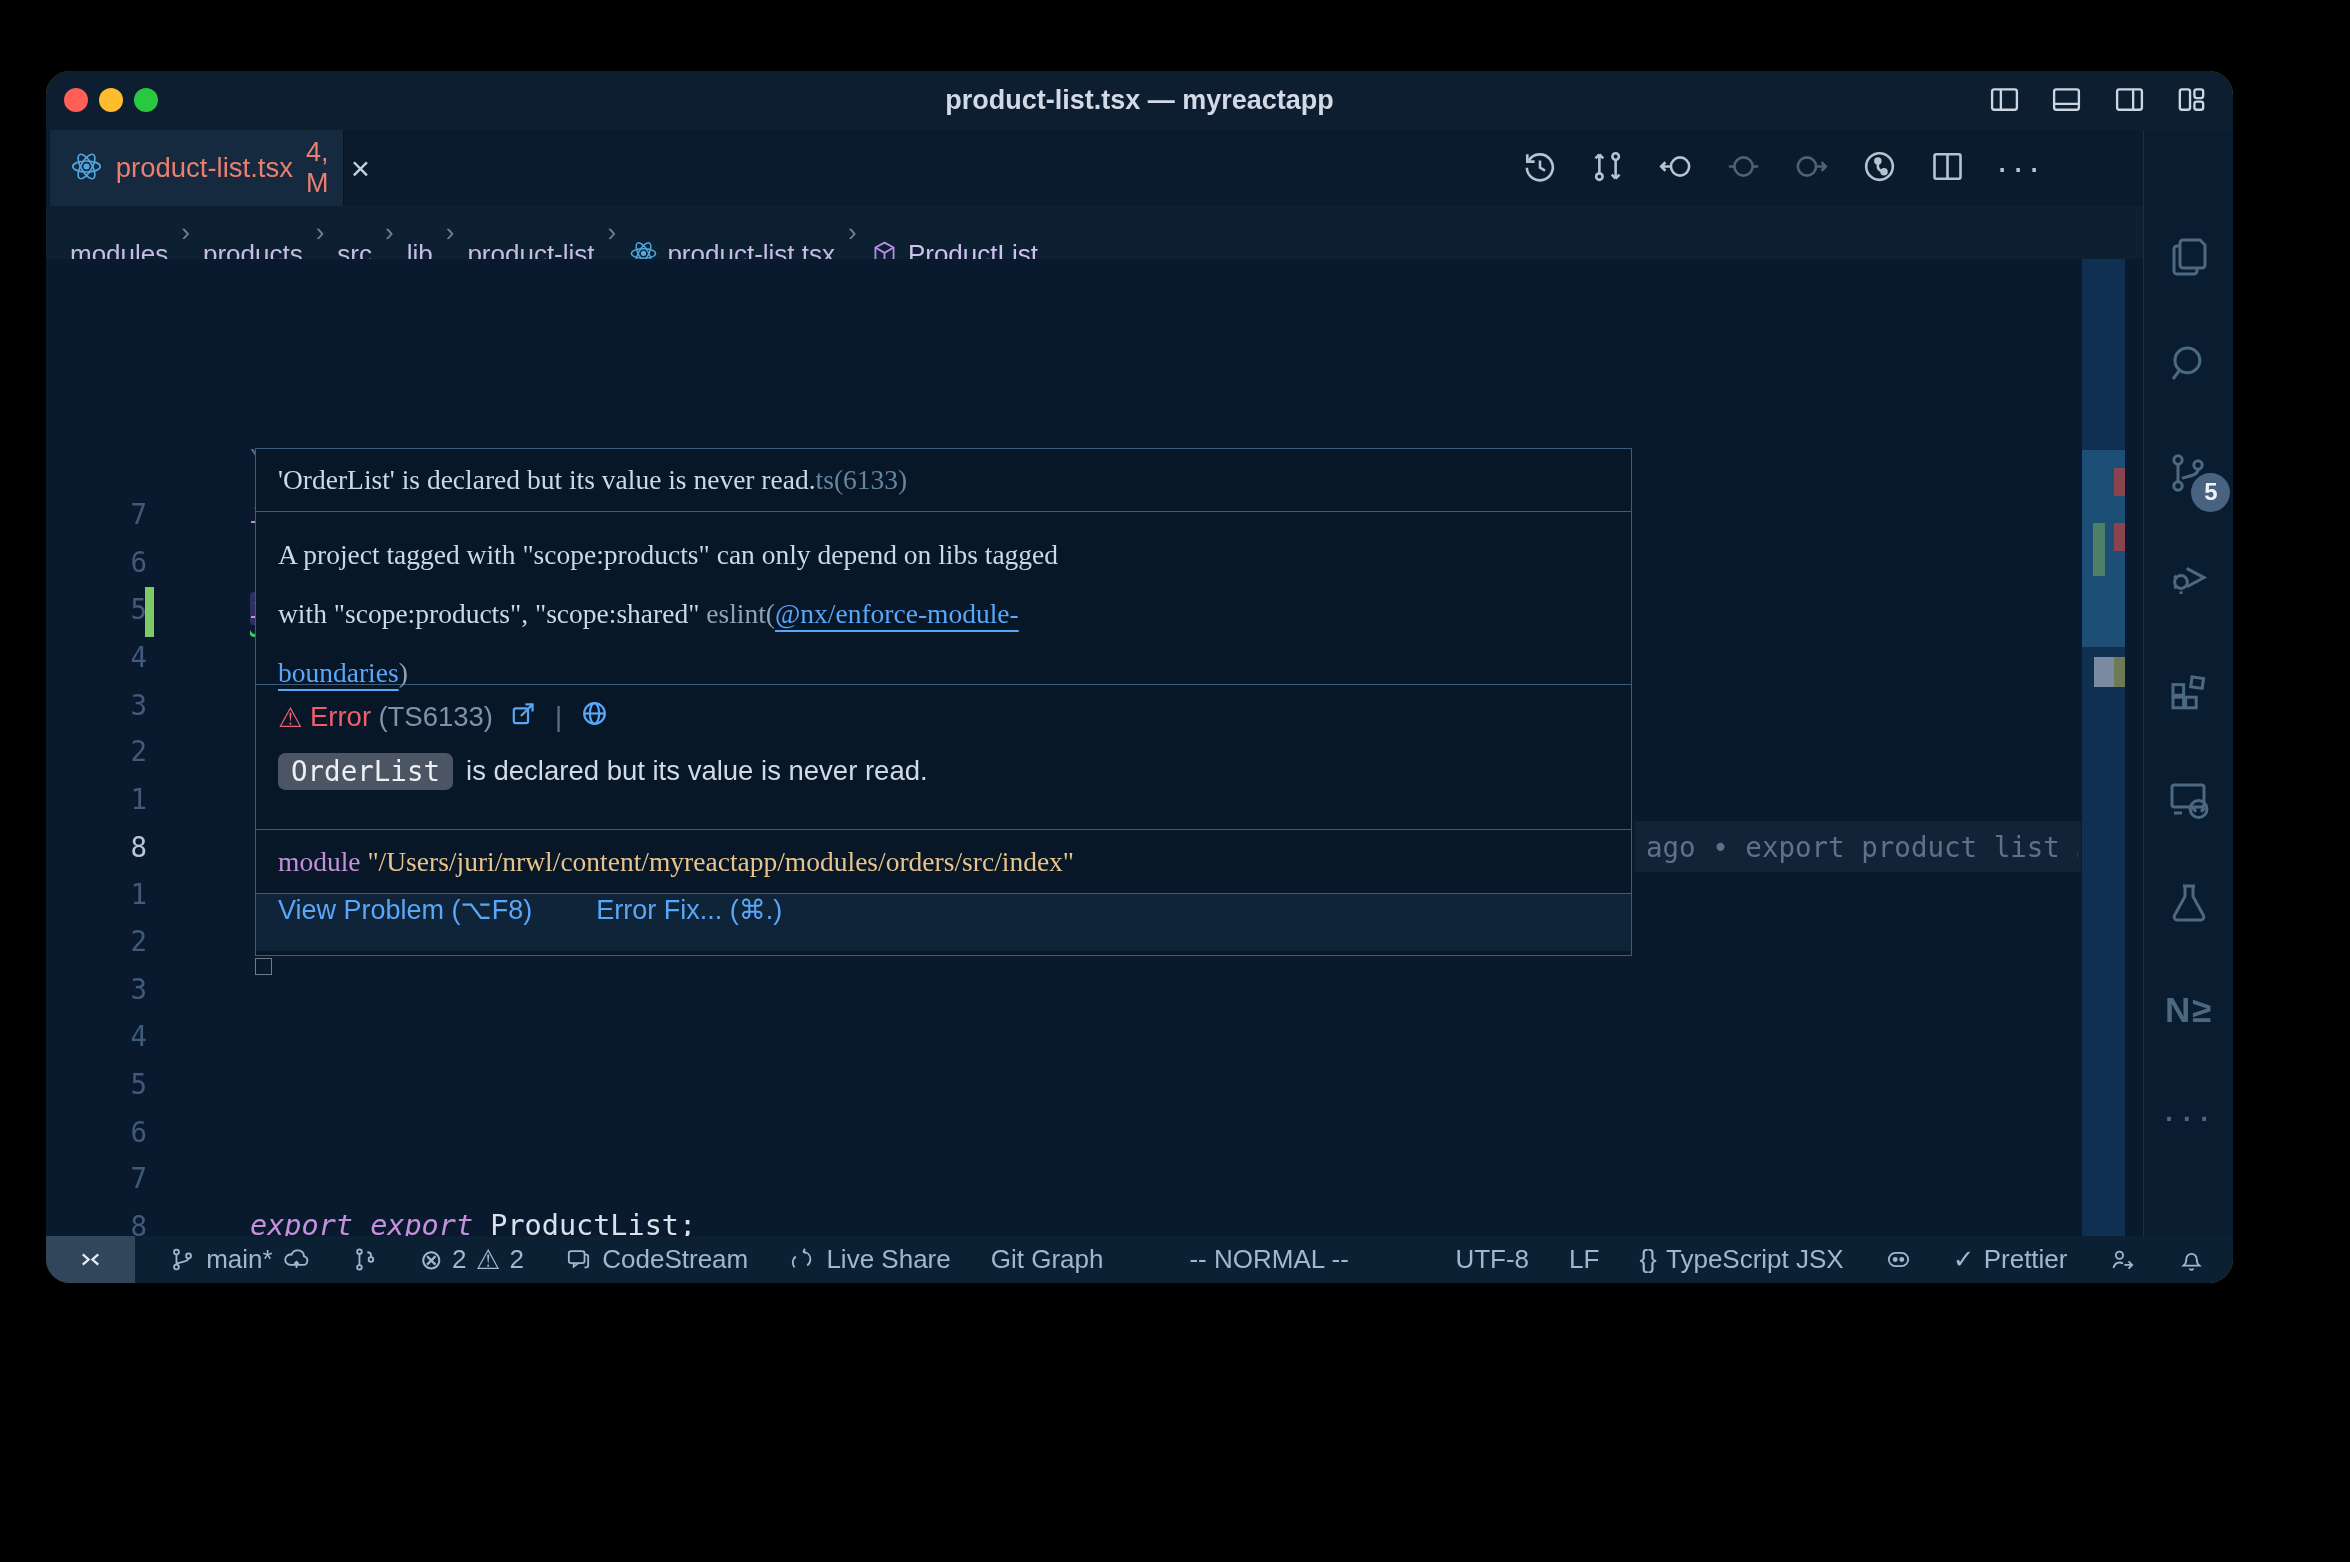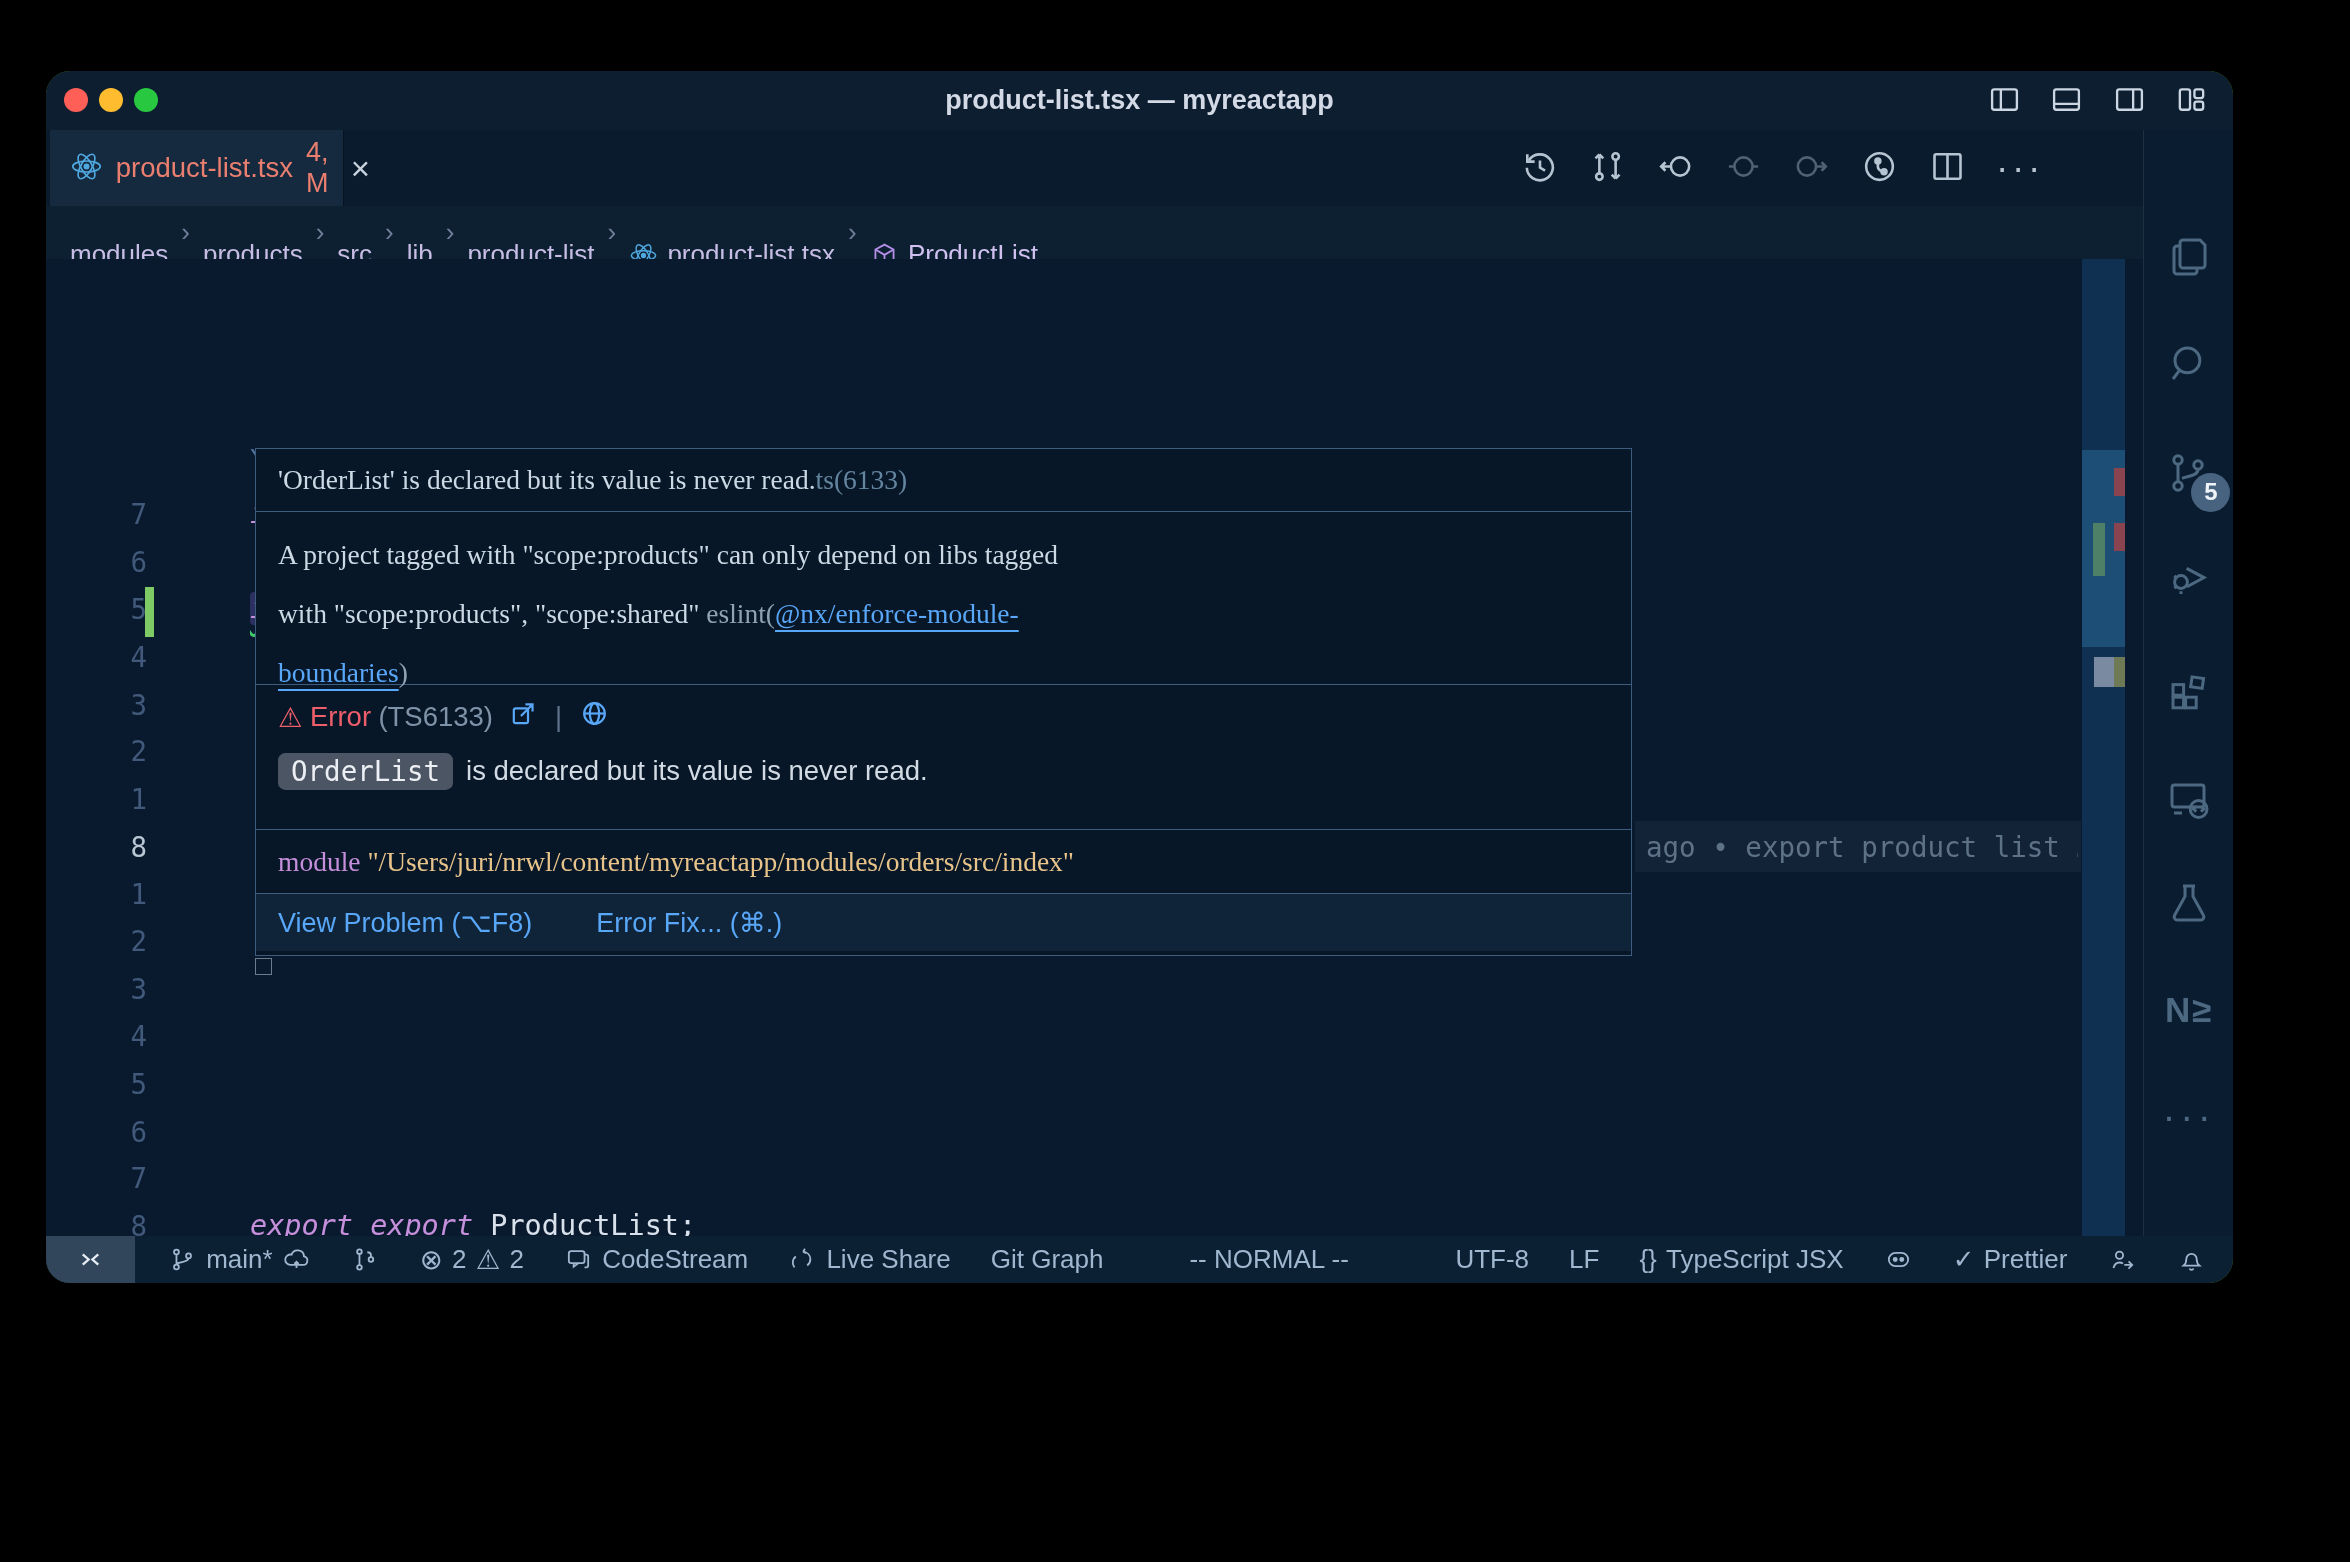--- a/index.html
+++ b/index.html
@@ -28,21 +28,21 @@
   .tab-badge { color:#ea7f70; font-size:27px; }
   .tab-close { color:#c8d2dc; font-size:33px; margin-left:9.2px; line-height:1; }
   .ed-actions { position:absolute; right:189px; top:0; height:76px; display:flex; align-items:center; gap:29px; }
   .ed-actions svg { width:39px; height:39px; }
   .ico-on { color:#b6c3d1; } .ico-dim { color:#4e6175; }
   .ellipsis-glyph { color:#b6c3d1; font-size:37px; letter-spacing:3.7px; line-height:76px; }
 
   
   .breadcrumbs { position:absolute; left:0; top:135px; width:100%; height:53px; background:#0d2032;
                  display:flex; align-items:center; padding-left:24px; font-size:26px; color:#c6bce4; }
-  .crumb { display:flex; align-items:flex-end; gap:9.2px; white-space:nowrap;margin-top:43px; }
+  .crumb { display:flex; align-items:flex-start; gap:9.2px; white-space:nowrap;margin-top:43px; }
   .crumb-sep { color:#6f7f99; margin:0 13px; font-size:26px; }
   .crumb svg { width:29px; height:29px; }
 
   
   .editor { position:absolute; left:0; top:188px; width:2097px; height:1123px; background:#0a1a2e; overflow:hidden; }
   .gut-num { position:absolute; left:0; width:101px; text-align:right; color:#41597a;
              font-family:"DejaVu Sans Mono", monospace; font-size:27.5px; height:48px; line-height:48px; }
   .gut-num.cur { color:#b9c6d4; }
   .code-line { position:absolute; left:204px; height:48px; line-height:48px; white-space:pre;
                font-family:"DejaVu Sans Mono", monospace; font-size:28.5px; color:#d9e2ec; }
@@ -79,21 +79,21 @@
   .hp-s3 { height:145px; padding:13px 22px 0 22px; }
   .hp-err-row { display:flex; align-items:center; gap:7.3px; font-size:27.5px; }
   .err-red { color:#ef5f6b; } .err-code { color:#7f93a8; }
   .hp-sep-bar { color:#5c7188; margin:0 9.2px; }
   .hp-err-row svg { width:31px; height:31px; color:#59a7f8; }
   .hp-chip-row { margin-top:16.5px; display:flex; align-items:center; font-size:27.5px; color:#d2dbe4; }
   .chip { font-family:"DejaVu Sans Mono", monospace; background:#4b5563; color:#eceff3;
           border-radius:7.3px; padding:2.8px 13px; margin-right:13px; }
   .hp-s4 { height:64px; display:flex; align-items:center; padding:8px 22px; }
   .kw-purple { color:#c58fdc; } .path-str { color:#e8c48a; }
-  .hp-s5 { height:58px; background:#0f2438; display:flex; align-items:center; padding:0 22px; gap:64px; }
+  .hp-s5 { height:58px; background:#0f2438; display:flex; align-items:flex-start; padding:0 22px; gap:64px; }
   .hp-action { color:#59a7f8; font-size:27px; }
   .popup-grip { position:absolute; left:209px; top:887px; width:16.5px; height:16.5px;
                 border:1.8px solid #6b7c8e; background:#0a1a2e; z-index:5; }
 
   
   .activitybar { position:absolute; right:0; top:59px; bottom:47px; width:90px; background:#0a1c30;
                  border-left:1.8px solid #1b2f45; }
   .ab-item { position:absolute; left:0; width:90px; height:92px; display:flex; align-items:center;
              justify-content:center; color:#4d6981; }
   .ab-item svg { width:48px; height:48px; }

